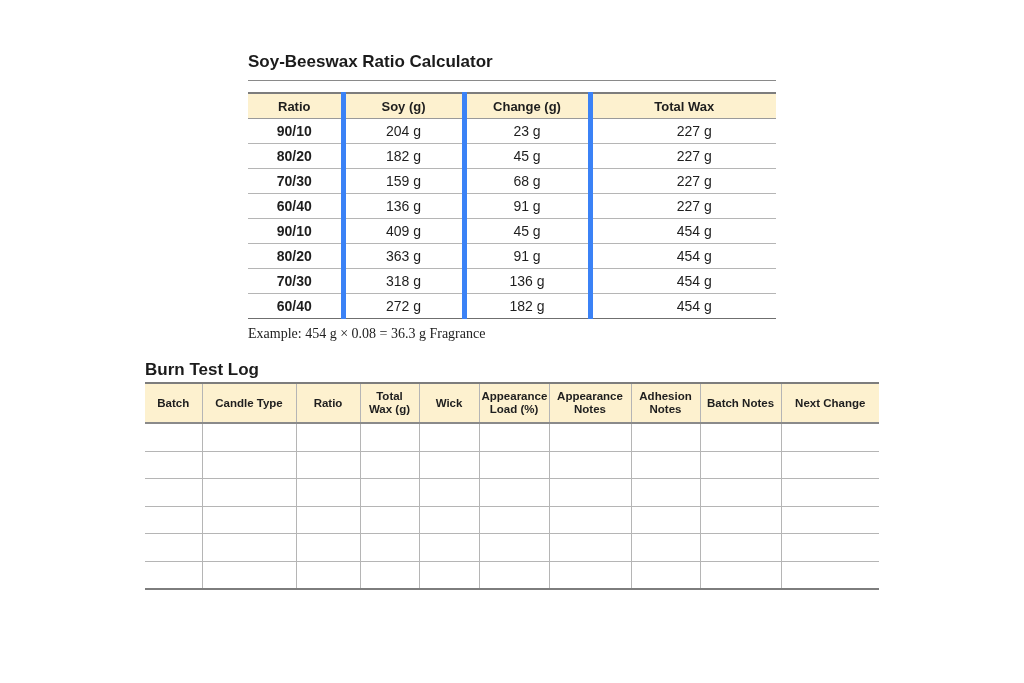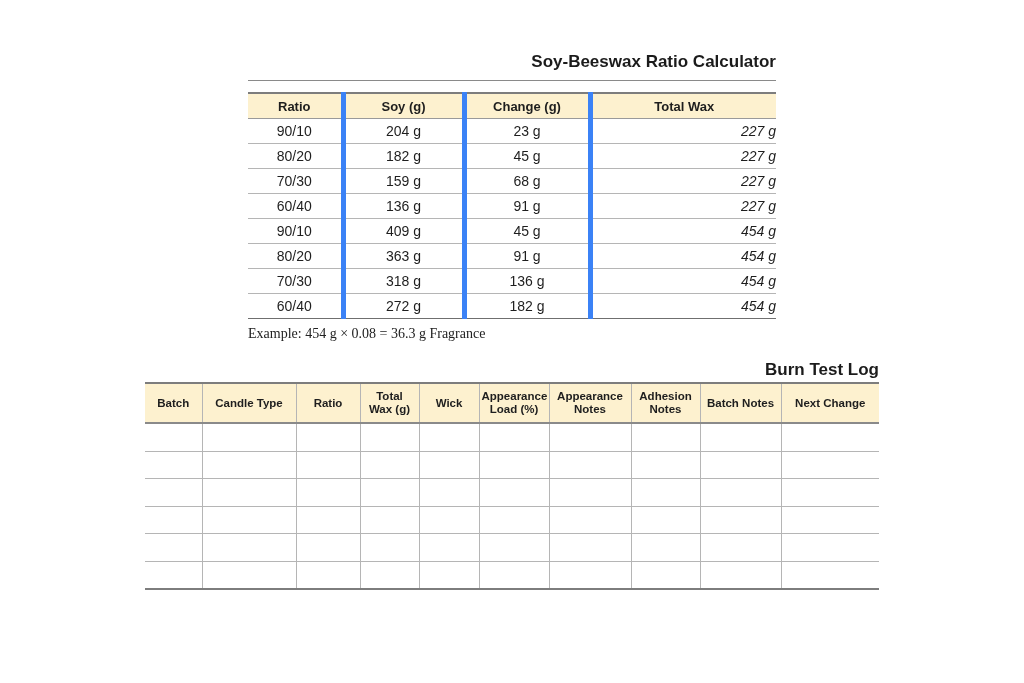--- a/index.html
+++ b/index.html
@@ -1,30 +1,30 @@
 <!DOCTYPE html>
 <html><head>
 <meta charset="utf-8">
 <style>
   html, body { margin:0; padding:0; }
   body { width:1024px; height:683px; background:#ffffff; position:relative; overflow:hidden;
          font-family:"Liberation Sans", sans-serif; color:#1e1e1e; }
-  .title { position:absolute; font-weight:bold; font-size:17px; text-align:right; color:#1b1b1b; }
+  .title { position:absolute; font-weight:bold; font-size:17px; text-align:left; color:#1b1b1b; }
   .rule { position:absolute; height:0; border-top:1.5px solid #8a8a8a; }
 
   
   #calc { position:absolute; left:248px; top:92px; width:528px; border-collapse:collapse; table-layout:fixed; }
   #calc th { background:#fdf1cf; font-weight:bold; font-size:13px; height:24px; padding:0; text-align:center;
              border-top:2px solid #7d7d7d; border-bottom:1px solid #9a9a9a; }
   #calc td { font-size:14px; height:24px; padding:0; text-align:center; border-bottom:1px solid #b5b5b5; }
   #calc th + th, #calc td + td { border-left:5px solid #3b82f6; }
-  #calc td.ratio { font-weight:normal; }
+  #calc td.ratio { font-weight:bold; }
   #calc tr.group-start td { border-top:1.5px solid #6f6f6f; }
   #calc tr:last-child td { border-bottom:1.5px solid #6f6f6f; }
-  #calc td.total { text-align:right; padding-left:20px;font-style:italic; }
+  #calc td.total { text-align:center; padding-left:20px; }
 
   .example { position:absolute; left:248px; top:326px; font-size:14px; color:#222;font-family:Liberation Serif, serif; }
 
   
   #log { position:absolute; left:145px; top:382px; width:734px; border-collapse:collapse; table-layout:fixed; }
   #log th { background:#fdf1cf; font-weight:bold; font-size:11.5px; height:38px; padding:0 2px; text-align:center;
             line-height:13px; border-top:2px solid #7d7d7d; border-bottom:2px solid #8a8a8a; }
   #log td { height:26.5px; padding:0; border-bottom:1px solid #b5b5b5; }
   #log th + th, #log td + td { border-left:1px solid #b5b5b5; }
   #log tr:last-child td { border-bottom:2px solid #7d7d7d; }

